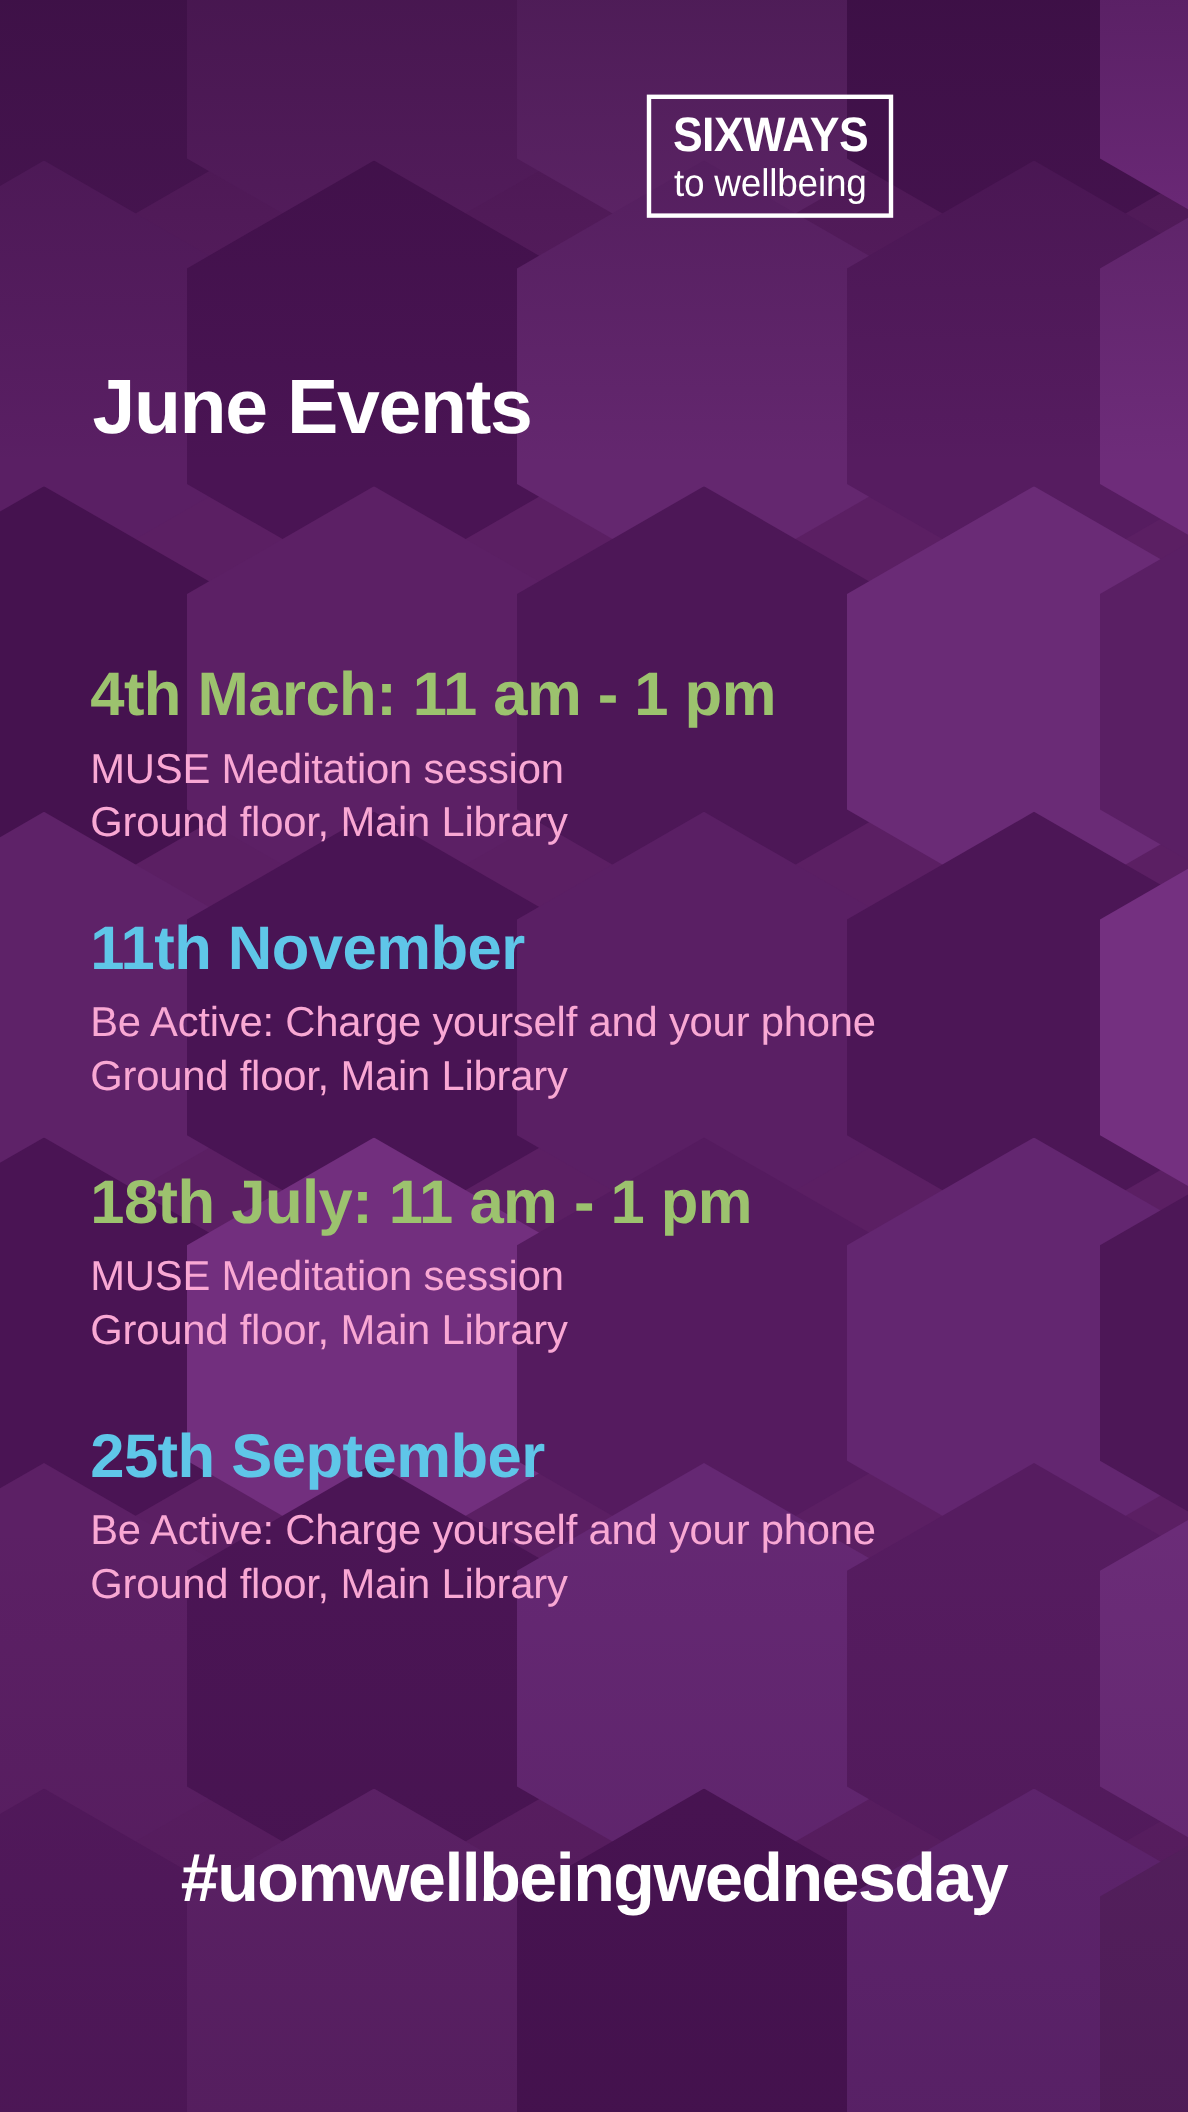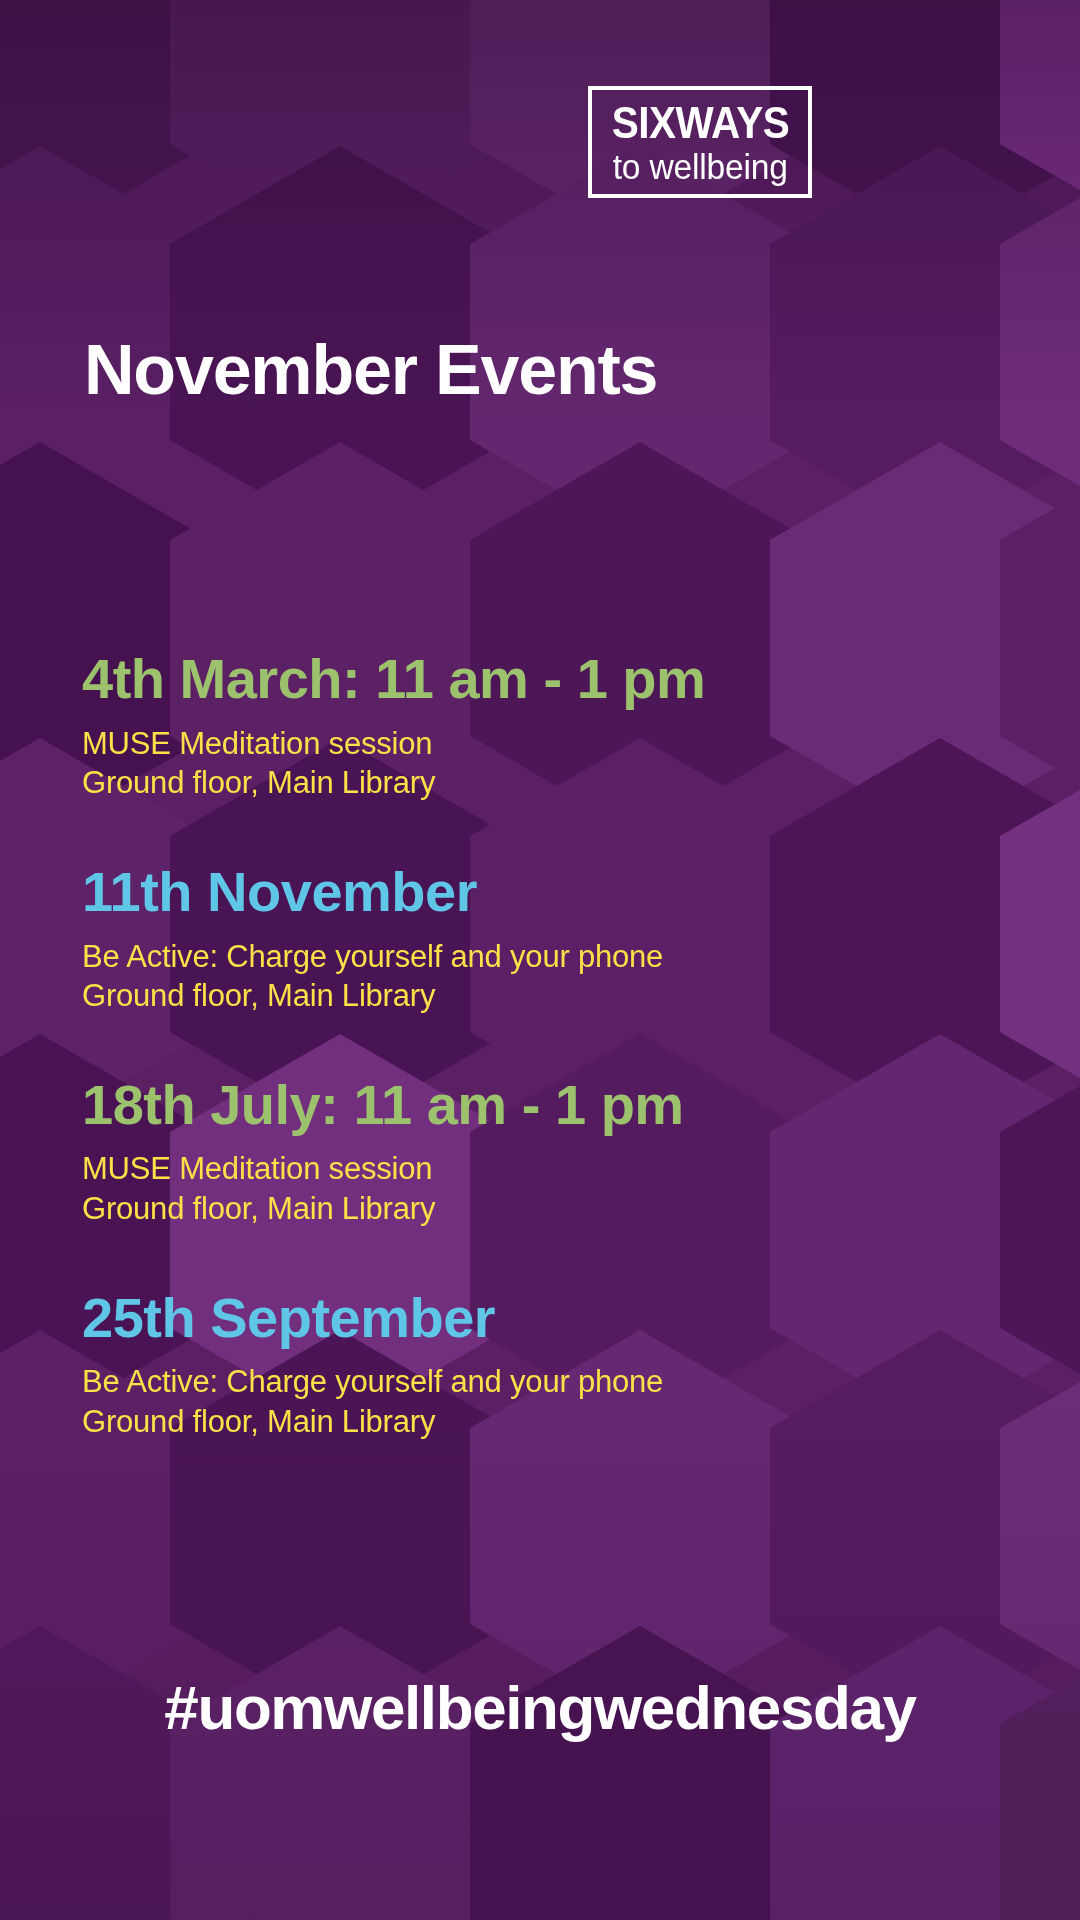--- a/index.html
+++ b/index.html
@@ -94,38 +94,37 @@
     letter-spacing: -1.2px;
   }
   .title-line { display: block; }
 
   
   .events {
     position: absolute;
     left: 82px;
     top: 600px;
     width: 960px;
-    margin-top: 48px;
   }
   .event { margin-bottom: 58px; }
   .event:last-child { margin-bottom: 0; }
 
   .event-date {
     font-weight: bold;
     font-size: 56px;
     line-height: 1.1;
     letter-spacing: -0.5px;
     margin: 0 0 14px 0;
   }
   .event-date.green { color: #9cc26e; }
   .event-date.blue  { color: #5fc6e8; }
 
   .event-line {
-    color: #fde047;
-    font-size: 31px;
+    color: #f9a8d4;
+    font-size: 38px;
     line-height: 1.28;
     font-weight: normal;
     letter-spacing: -0.2px;
   }
 
   
   .hashtag {
     position: absolute;
     left: 0;
     right: 0;
@@ -182,21 +181,21 @@
   <div class="bg-vignette"></div>
 
   <div class="content">
 
     <div class="logo-box">
       <div class="logo-top">SIXWAYS</div>
       <div class="logo-bottom">to wellbeing</div>
     </div>
 
     <div class="title">
-      <span class="title-line">November Events</span>
+      <span class="title-line">June Events</span>
     </div>
 
     <div class="events" id="eventsList">
         <div class="event">
           <div class="event-date green">4th March: 11 am - 1 pm</div>
           <div class="event-line">MUSE Meditation session</div>
           <div class="event-line">Ground floor, Main Library</div>
         </div>
         <div class="event">
           <div class="event-date blue">11th November</div>

